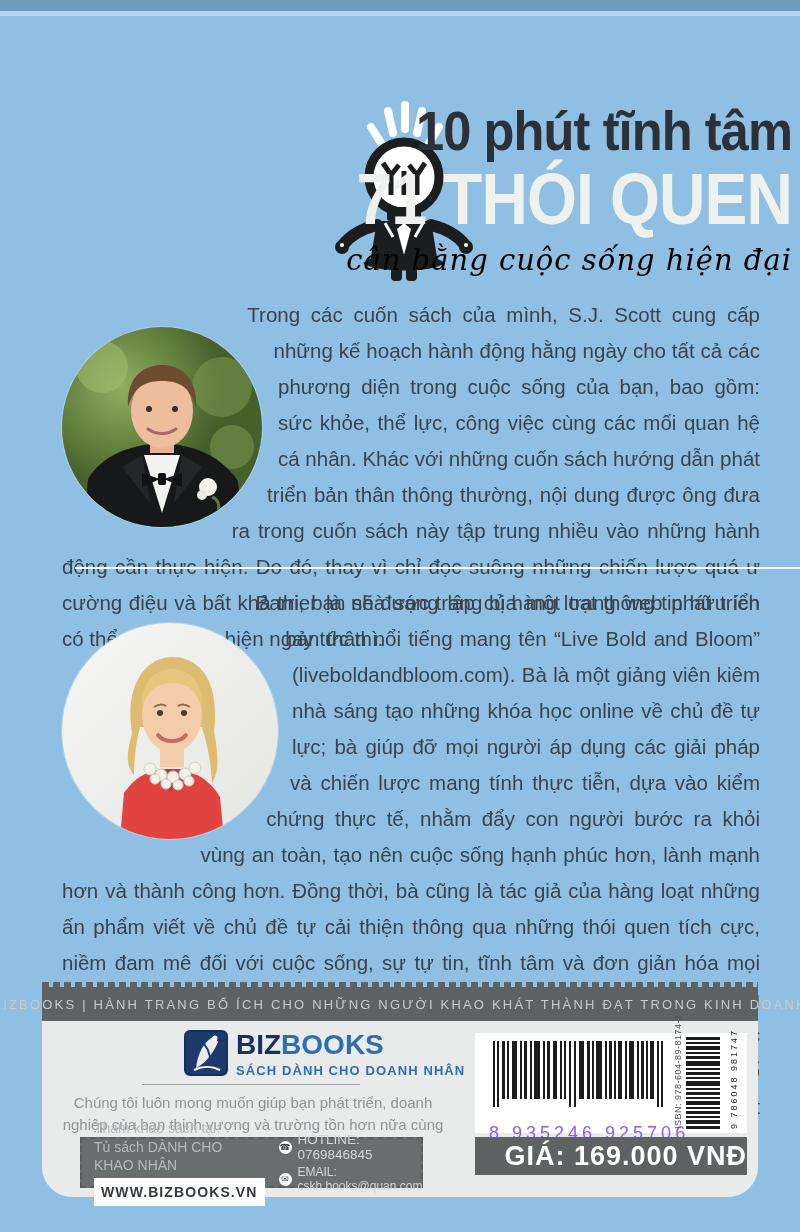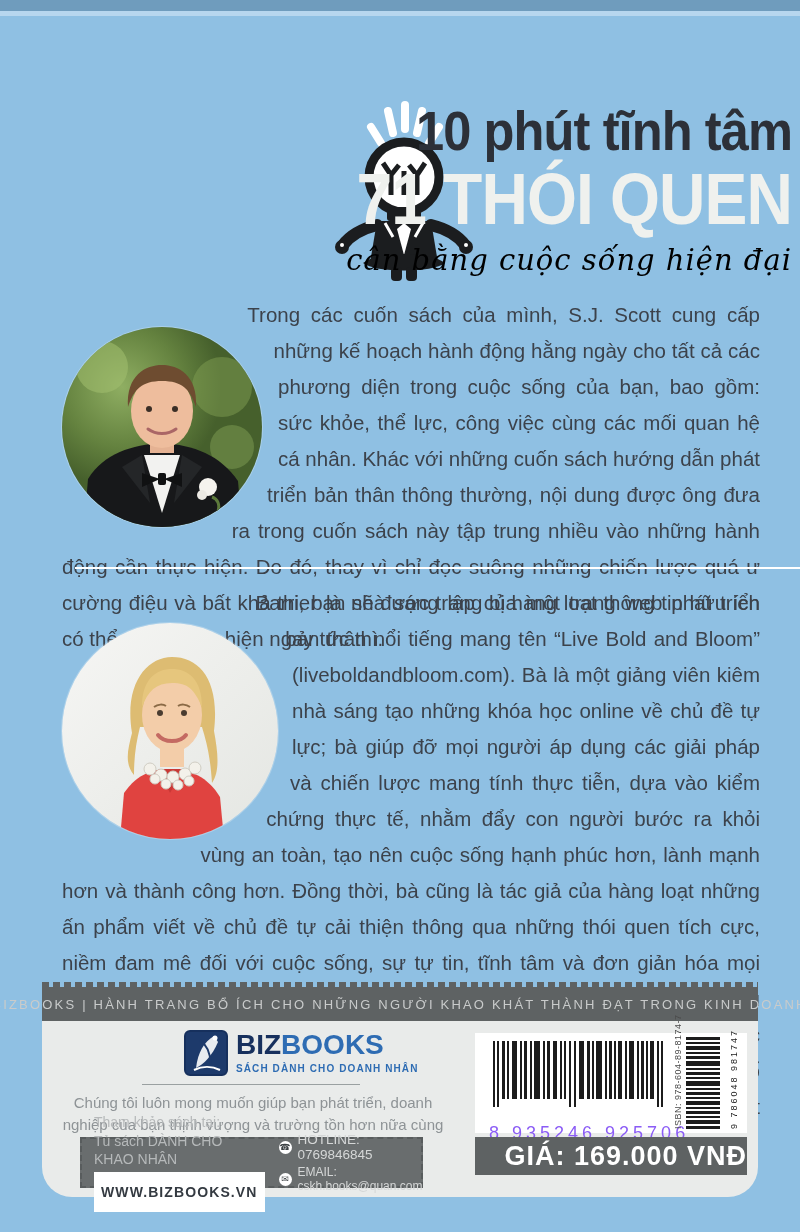--- a/index.html
+++ b/index.html
@@ -38,31 +38,31 @@
 
   
   .lightsec{position:absolute;left:42px;top:1010px;width:716px;height:176px;
             background:#e9ebea;border-radius:0 0 30px 30px;}
   .publogo{position:absolute;left:142px;top:9px;display:flex;align-items:flex-start;}
   .publogo-book{width:44px;height:46px;margin-right:8px;}
   .publogo-textcol{display:flex;flex-direction:column;}
   .publogo-name{font-size:28px;font-weight:700;letter-spacing:0px;line-height:1.1;}
   .publogo-biz{color:#17305d;}
   .publogo-books{color:#2e6cb3;}
-  .publogo-tag{font-size:10px;font-weight:700;color:#2e6cb3;letter-spacing:1.1px;margin-top:2px;}
+  .publogo-tag{font-size:13px;font-weight:700;color:#2e6cb3;letter-spacing:1.1px;margin-top:2px;}
   .pubdivider{position:absolute;left:100px;top:63px;width:218px;height:1px;background:#9aa0a1;}
   .pubblurb{position:absolute;left:18px;top:71px;width:386px;text-align:center;
             font-size:15px;line-height:1.45;color:#8e9396;}
 
   .footbox{position:absolute;left:38px;top:116px;width:343px;height:51px;background:#696d6e;
            border:2px dashed #585c5d;box-sizing:border-box;display:flex;align-items:center;}
   .footbox-left{padding:4px 8px 4px 12px;flex:0 0 165px;}
   .footbox-small{font-size:14px;color:#b6b9ba;line-height:1.35;}
   .sitebox{display:inline-block;margin-top:3px;background:#ffffff;color:#343a41;font-weight:700;
-           font-size:14px;letter-spacing:1.1px;padding:12px 7px;}
+           font-size:14px;letter-spacing:1.1px;padding:6px 7px;}
   .footbox-right{padding:4px 6px;}
   .contact-line{display:flex;align-items:center;margin:3px 0;color:#d5d7d7;}
   .contact-line.hot{font-size:13.5px;}
   .contact-line.mail{font-size:12px;}
   .cicon{display:inline-flex;align-items:center;justify-content:center;width:13px;height:13px;
          border-radius:50%;background:#ffffff;color:#3c4144;font-size:9px;margin-right:6px;flex:0 0 13px;}
 
   
   .barcodebox{position:absolute;left:433px;top:12px;width:272px;height:100px;background:#ffffff;}
   .mainbars{position:absolute;left:18px;top:8px;}

